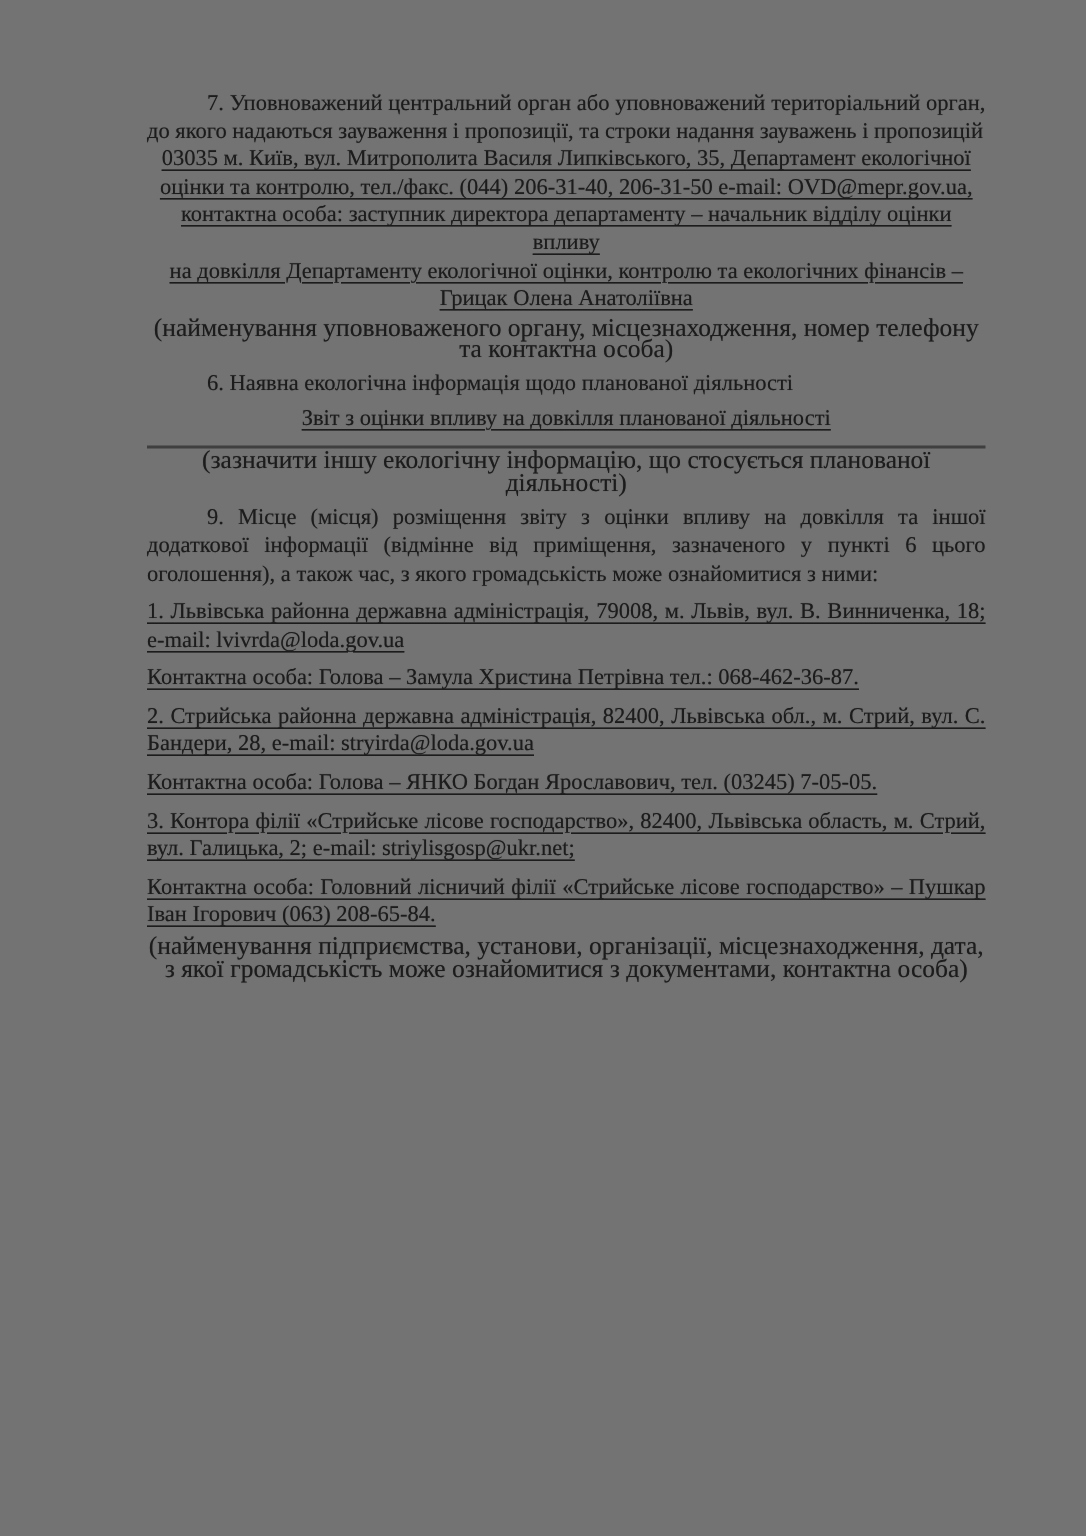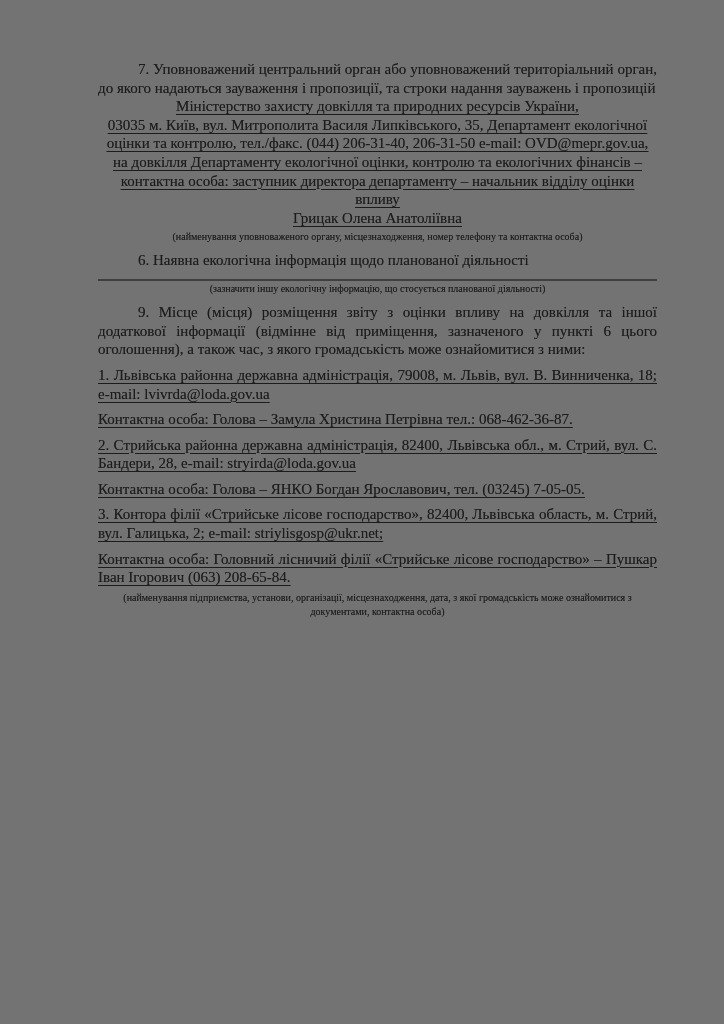--- a/index.html
+++ b/index.html
@@ -30,21 +30,21 @@
   }
   .justify { text-align: justify; }
   .center  { text-align: center; }
   .indent  { text-indent: 40px; }
   .u {
     text-decoration: underline;
     text-decoration-thickness: 1px;
     text-underline-offset: 2.5px;
   }
   .caption {
-    font-size: 10px;
+    font-size: 17px;
     line-height: 14.6px;
     margin: 0;
   }
   .mt3 { margin-top: 3px; }
   .mt4 { margin-top: 4px; }
   .mt6 { margin-top: 6px; }
   .mt7 { margin-top: 7px; }
   .mt8 { margin-top: 8px; }
   .rule {
     height: 0;
@@ -54,33 +54,33 @@
 </style>
 </head>
 <body>
 
 <div class="page">
   <div class="content">
 
     <p class="body justify indent">7. Уповноважений центральний орган або уповноважений територіальний орган, до якого надаються зауваження і пропозиції, та строки надання зауважень і пропозицій</p>
 
     <div>
-      <div class="body center u">Міністерство захисту довкілля та природних ресурсів України,</div>
       <div class="body center u">03035 м. Київ, вул. Митрополита Василя Липківського, 35, Департамент екологічної</div>
       <div class="body center u">оцінки та контролю, тел./факс. (044) 206-31-40, 206-31-50 e-mail: OVD@mepr.gov.ua,</div>
+      <div class="body center u">контактна особа: заступник директора департаменту – начальник відділу оцінки впливу</div>
       <div class="body center u">на довкілля Департаменту екологічної оцінки, контролю та екологічних фінансів –</div>
-      <div class="body center u">контактна особа: заступник директора департаменту – начальник відділу оцінки впливу</div>
       <div class="body center u">Грицак Олена Анатоліївна</div>
     </div>
 
     <p class="caption center mt3">(найменування уповноваженого органу, місцезнаходження, номер телефону та контактна особа)</p>
 
 
     <p class="body indent mt6">6. Наявна екологічна інформація щодо планованої діяльності</p>
 
+    <p class="body center u mt4">Звіт з оцінки впливу на довкілля планованої діяльності</p>
 
 
     <div class="rule"></div>
 
     <p class="caption center">(зазначити іншу екологічну інформацію, що стосується планованої діяльності)</p>
 
     <p class="body justify indent mt7">9. Місце (місця) розміщення звіту з оцінки впливу на довкілля та іншої додаткової інформації (відмінне від приміщення, зазначеного у пункті 6 цього оголошення), а також час, з якого громадськість може ознайомитися з ними:</p>
 
     <p class="body justify u mt7">1. Львівська районна державна адміністрація, 79008, м. Львів, вул. В. Винниченка, 18; e-mail: lvivrda@loda.gov.ua</p>
 

